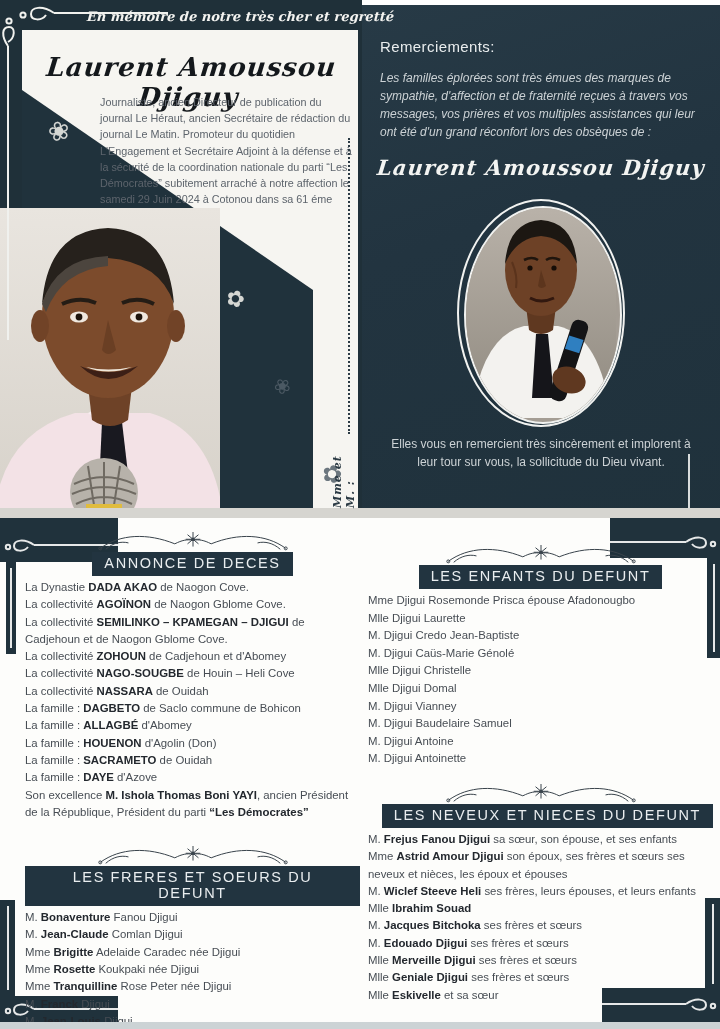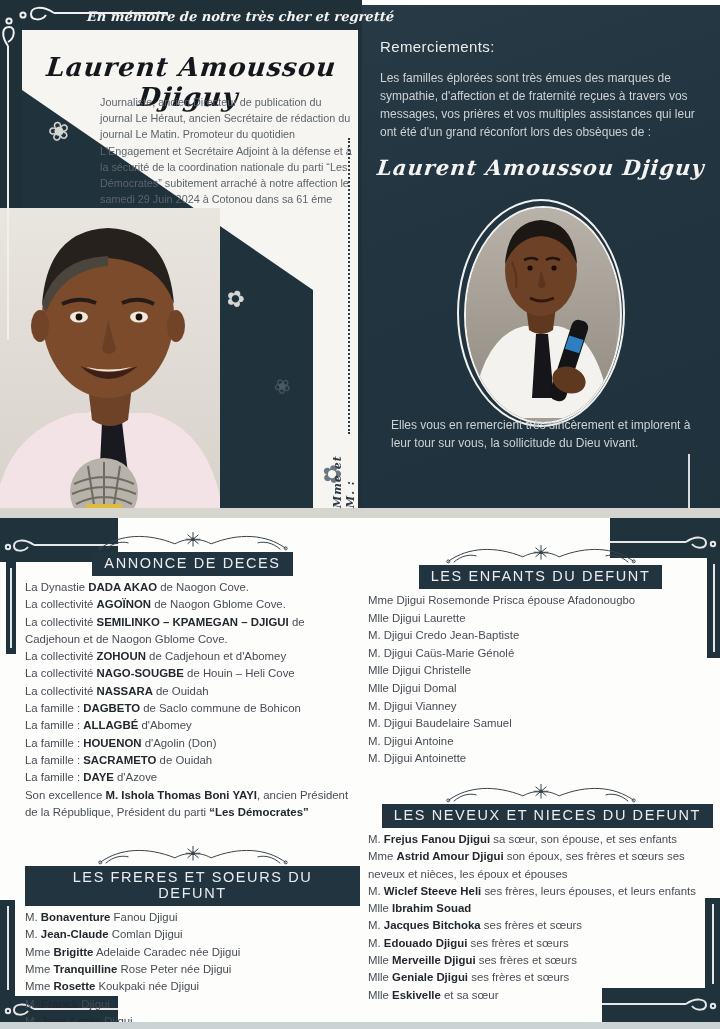--- a/index.html
+++ b/index.html
@@ -36,28 +36,28 @@
   .dotted-rule{position:absolute;right:8px;top:108px;height:296px;width:0;
      border-right:2px dotted #2b3a44;z-index:4;}
   .side-label{position:absolute;right:1px;top:412px;z-index:4;
      writing-mode:vertical-rl;transform:rotate(180deg);
      font-family:"DejaVu Serif",serif;font-style:italic;font-weight:bold;
      font-size:11px;color:#2b3a44;letter-spacing:1px;}
   .tl-ornament{position:absolute;left:0;top:0;z-index:7;}
 
   
   .rp-title{position:absolute;left:18px;top:33px;font-size:15px;color:#e9edee;letter-spacing:.4px;}
-  .rp-body{position:absolute;left:18px;top:64px;width:330px;font-size:12px;line-height:1.5;color:#ccd2d5;}
+  .rp-body{position:absolute;left:18px;top:64px;width:330px;font-size:12px;line-height:1.5;color:#ccd2d5;font-style:italic;}
   .rp-name{position:absolute;left:0;top:150px;width:100%;text-align:center;
      font-size:21px;color:#f3f4f2;letter-spacing:1px;transform:skewX(-6deg);}
   .oval-wrap{position:absolute;left:50%;top:194px;transform:translateX(-50%);
      width:168px;height:228px;border:2px solid #f1f2f0;border-radius:50%;
      padding:5px;box-sizing:border-box;}
   .oval-inner{width:100%;height:100%;border:2px solid #f1f2f0;border-radius:50%;overflow:hidden;background:#a49d94;}
-  .rp-closing{position:absolute;left:29px;top:411px;width:300px;
+  .rp-closing{position:absolute;left:29px;top:430px;width:300px;text-align:center;
      font-size:12px;line-height:1.5;color:#ccd2d5;}
   .br-ornament{position:absolute;right:2px;bottom:6px;}
 
   
   .divider{position:absolute;left:0;top:508px;width:720px;height:10px;background:#d6d5d0;}
 
   
   .bottom-section{position:absolute;left:0;top:518px;width:720px;height:511px;background:#fdfdfb;}
   .nb{position:absolute;background:#20323c;}
   .nb svg{position:absolute;left:0;top:0;}
@@ -313,22 +313,22 @@
               <circle r="2" fill="#3a444c" stroke="none"></circle>
             </g>
         </g>
       </svg>
       <span class="badge">LES FRERES ET SOEURS DU DEFUNT</span>
     </div>
     <div class="list">
         <div class="li"><span>M. </span><b>Bonaventure</b><span> Fanou Djigui</span></div>
         <div class="li"><span>M. </span><b>Jean-Claude</b><span> Comlan Djigui</span></div>
         <div class="li"><span>Mme </span><b>Brigitte</b><span> Adelaide Caradec née Djigui</span></div>
+        <div class="li"><span>Mme </span><b>Rosette</b><span> Koukpaki née Djigui</span></div>
         <div class="li"><span>Mme </span><b>Tranquilline</b><span> Rose Peter née Djigui</span></div>
-        <div class="li"><span>Mme </span><b>Rosette</b><span> Koukpaki née Djigui</span></div>
         <div class="li"><span>M. </span><b>Franck</b><span> Djigui</span></div>
         <div class="li"><span>M. </span><b>Jean-Louis</b><span> Djigui</span></div>
       </div>
   </div>
 
   <div class="col col-right">
     <div class="sec-header mt4">
       <svg class="flourish" width="200" height="24" viewBox="0 0 220 26">
         <g stroke="#3a444c" fill="none" stroke-width="1.1">
           <path d="M8,20 C30,4 60,3 90,15"></path>

